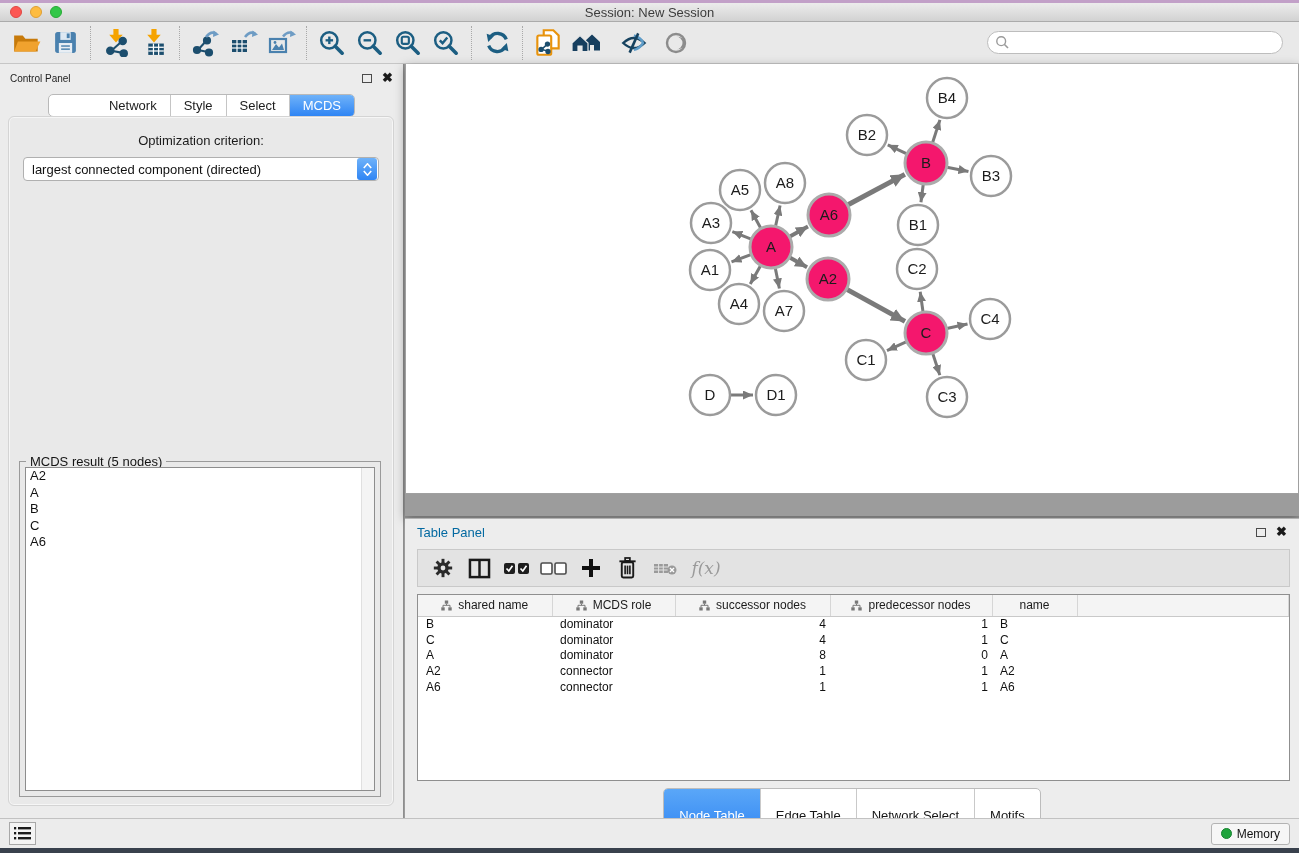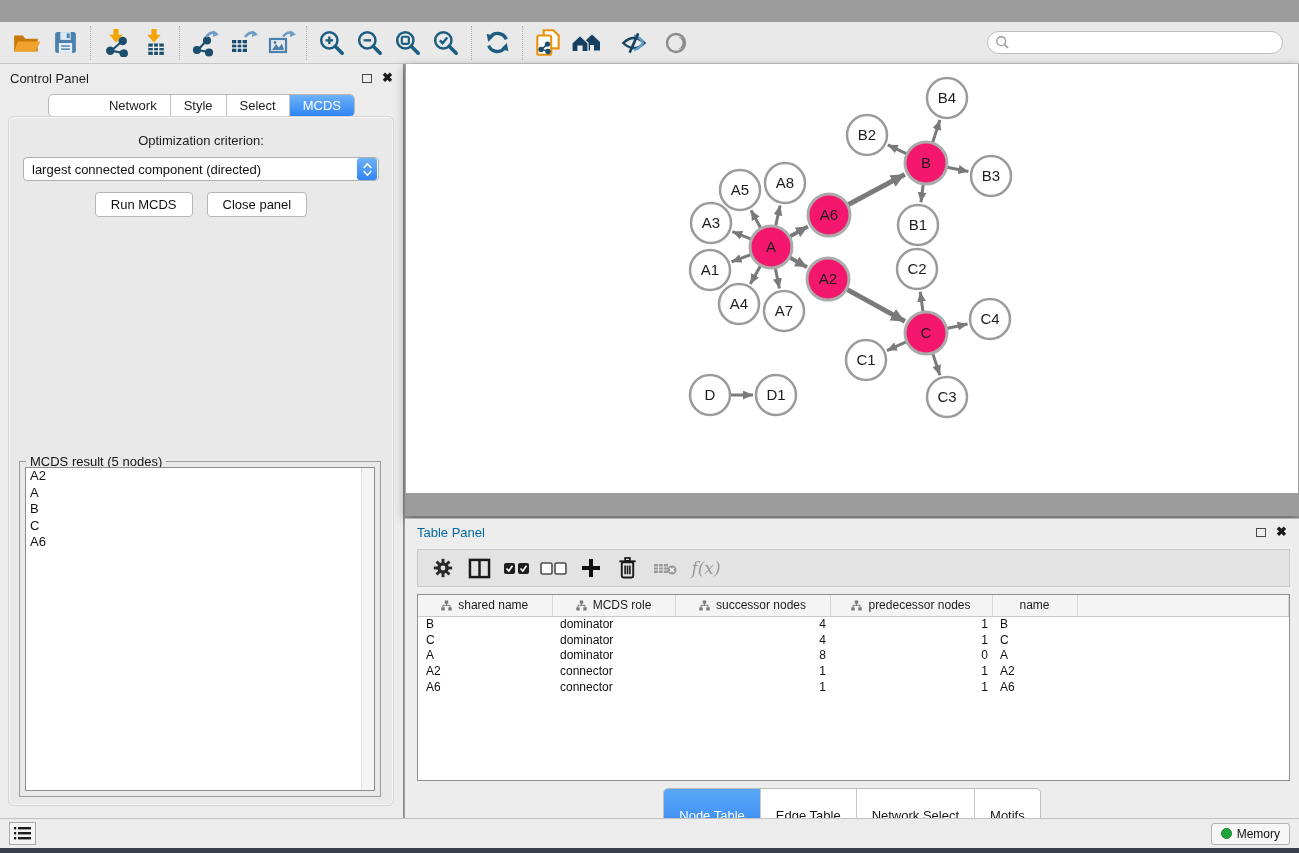--- a/index.html
+++ b/index.html
@@ -27,21 +27,21 @@
     border:1px solid #bdbdbd; border-radius:12px; display:flex; align-items:center; padding-left:7px; }
   .searchbox input { border:none; outline:none; flex:1; font-size:12px; background:transparent; height:18px; }
 
   
   .workspace { position:absolute; left:0; top:64px; width:1299px; height:754px; background:#9c9c9c; }
 
   
   .control-panel { position:absolute; left:0; top:0; width:404px; height:754px; background:#ececec;
     border-right:1px solid #8e8e8e; }
   .cp-header { height:28px; display:flex; align-items:center; padding:0 10px; }
-  .cp-header .cp-title { font-size:13px; color:#1d1d1d; }
+  .cp-header .cp-title { font-size:10px; color:#1d1d1d; }
   .panel-header-icons { margin-left:auto; display:flex; align-items:center; gap:10px; }
   .float-icon { width:10px; height:9px; border:1.6px solid #4a4a4a; display:inline-block; }
   .close-icon { font-size:13px; font-weight:bold; color:#1a1a1a; line-height:10px; }
   .cp-tabs { display:flex; justify-content:center; margin-top:2px; }
   .seg { display:inline-flex; border:1px solid #b9b9b9; border-radius:5px; overflow:hidden; background:#fff;padding-left:47px; }
   .seg .seg-item { padding:3px 13px; font-size:13px; color:#1c1c1c; border-left:1px solid #c5c5c5; cursor:default; }
   .seg .seg-item:first-child { border-left:none; }
   .seg .seg-item.selected { background:linear-gradient(#6fb2f9,#2f85f4); color:#fff; }
   .cp-content { position:absolute; left:8px; right:9px; top:52px; bottom:12px;
     background:#e9e9e9; border:1px solid #d4d4d4; border-radius:6px; box-shadow:inset 0 0 0 1px #f6f6f6; }
@@ -98,20 +98,28 @@
   .memory-btn { margin-left:auto; height:22px; background:#f6f6f6; border:1px solid #b3b3b3; border-radius:3px;
     display:flex; align-items:center; gap:5px; padding:0 9px; font-size:12px; color:#111; }
   .memory-dot { width:11px; height:11px; border-radius:50%; background:#1fa33c; border:1px solid #168330; }
   .desktop-strip { position:absolute; left:0; top:848px; width:1299px; height:5px; background:#39414d; }
 </style>
 </head>
 <body>
 
 <div class="app">
 
+  <div class="titlebar">
+    <span class="title">Session: New Session</span>
+    <div class="tl-group">
+      <span class="tl red"></span>
+      <span class="tl yel"></span>
+      <span class="tl grn"></span>
+    </div>
+  </div>
 
   <div class="toolbar">
     <div class="tb-btn">
       <svg width="30" height="26" viewBox="0 0 28 24">
         <path d="M2 5 L10 5 L12.5 8 L24 8 L24 20 L2 20 Z" fill="#c77a0a"></path>
         <path d="M5.5 10.5 L26.5 10.5 L22 20 L2 20 Z" fill="#f0a22e"></path>
       </svg>
     </div>
     <div class="tb-btn">
       <svg width="27" height="27" viewBox="0 0 26 26">
@@ -286,24 +294,20 @@
         <div class="dropdown">
           <span class="dd-value">largest connected component (directed)</span>
           <span class="dd-stepper">
             <svg width="9" height="6" viewBox="0 0 9 6">
                 <path d="M0.8 5 L4.5 0.8 L8.2 5" fill="none" stroke="#fff" stroke-width="1.6"></path>
               </svg>
             <svg width="9" height="6" viewBox="0 0 9 6">
                 <path d="M0.8 1 L4.5 5.2 L8.2 1" fill="none" stroke="#fff" stroke-width="1.6"></path>
               </svg>
           </span>
-        </div>
-        <div class="btn-row">
-          <button class="push-btn">Run MCDS</button>
-          <button class="push-btn">Close panel</button>
         </div>
         <div class="groupbox">
           <span class="legend">MCDS result (5 nodes)</span>
           <div class="result-list">
             <div>
                 <div class="result-item">A2</div>
                 <div class="result-item">A</div>
                 <div class="result-item">B</div>
                 <div class="result-item">C</div>
                 <div class="result-item">A6</div>

